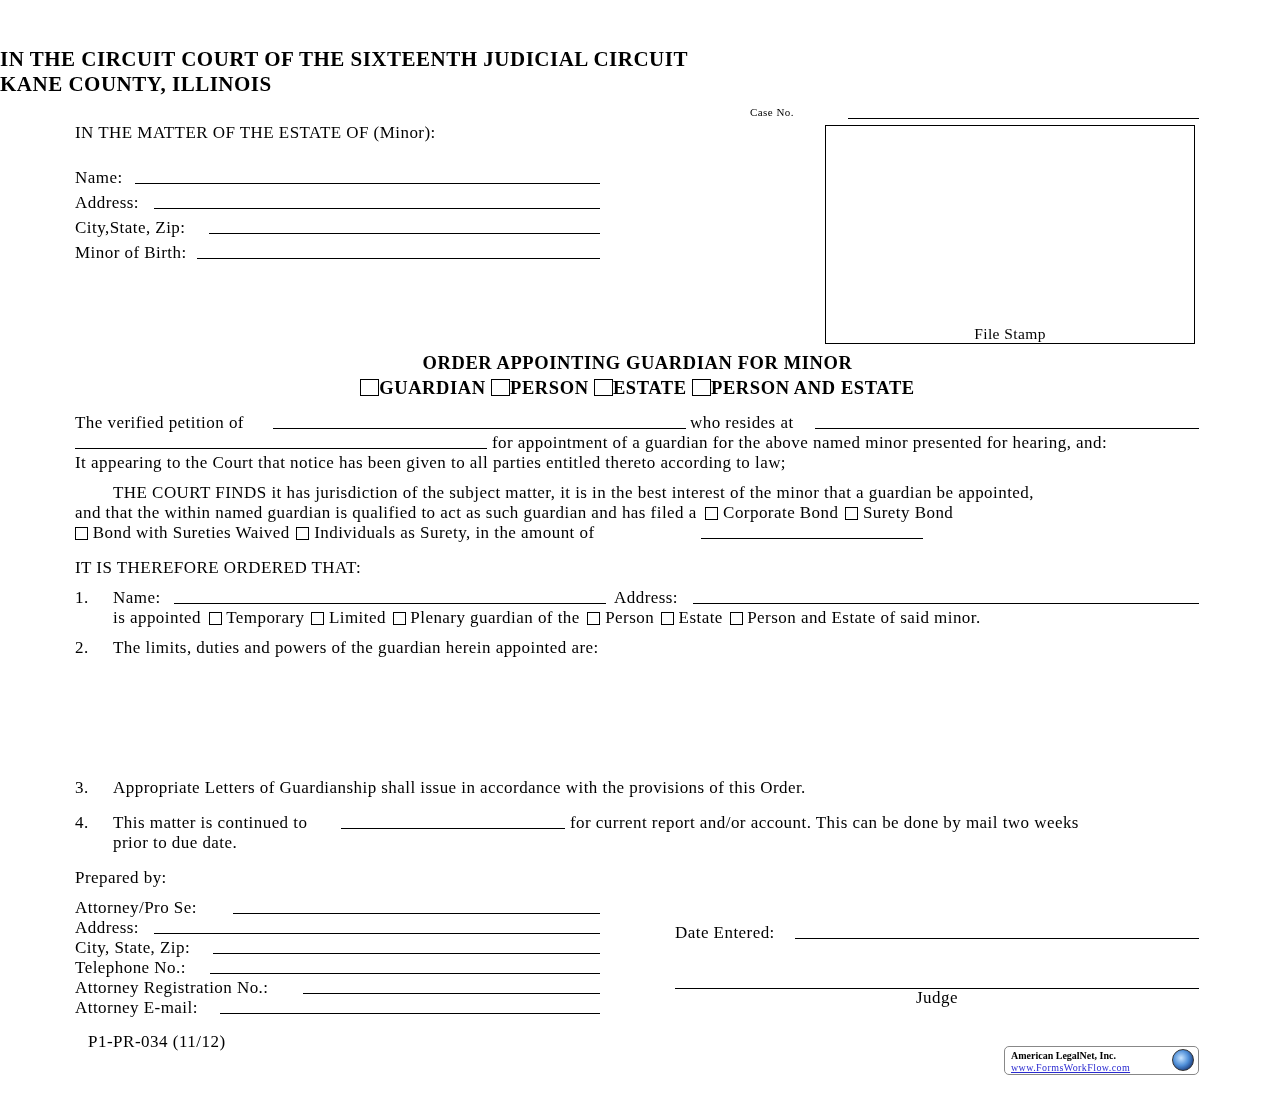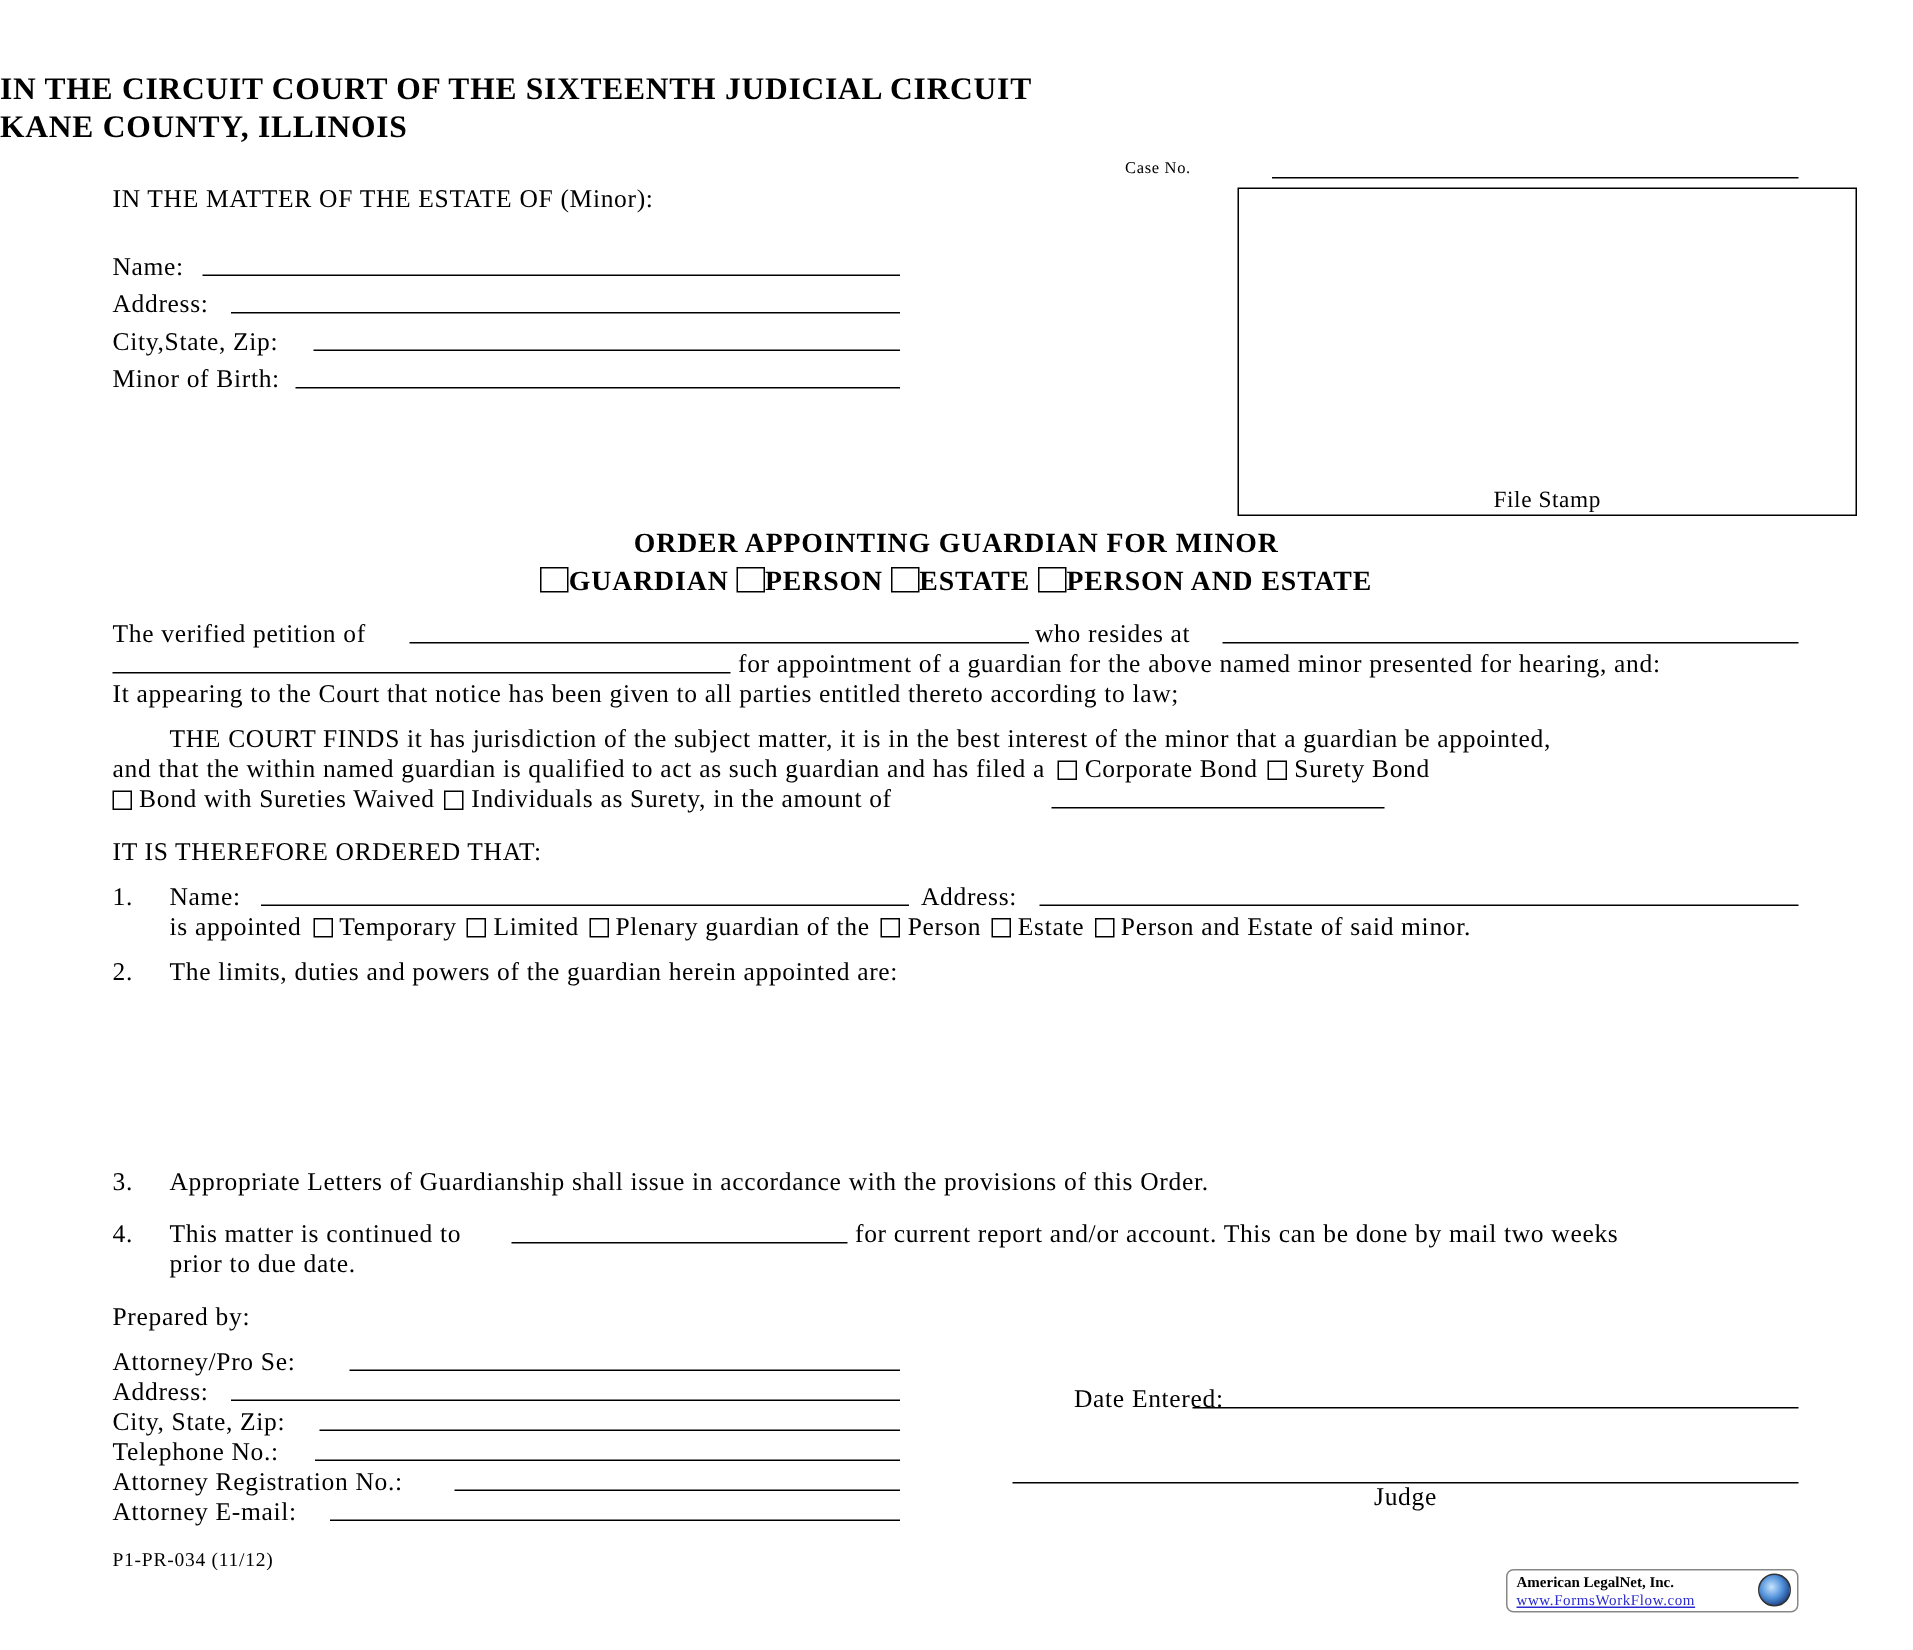--- a/index.html
+++ b/index.html
@@ -4,27 +4,27 @@
 <style>
   html, body { margin:0; padding:0; background:#ffffff; }
   body { width:1275px; height:1100px; position:relative; overflow:hidden; color:#000; font-family:"Liberation Serif", "DejaVu Serif", serif; }
   .abs { position:absolute; white-space:nowrap; }
   .t { font-size:17px; line-height:18px; letter-spacing:0.45px; }
   .hdr { font-weight:bold; font-size:21px; letter-spacing:0.5px; text-align:left; width:1275px; left:0; }
   .title { font-weight:bold; font-size:18.5px; letter-spacing:0.6px; text-align:center; width:1275px; left:0; }
   .line { position:absolute; border-bottom:1.3px solid #000; height:0; }
   .cb { display:inline-block; width:13px; height:13px; border:1.3px solid #000; vertical-align:-2px; box-sizing:border-box; }
   .cb.big { width:19px; height:17px; border-width:1.6px; vertical-align:-2px; }
-  .stamp { position:absolute; left:825px; top:125px; width:413px; height:219px; border:1.3px solid #000; box-sizing:border-box;text-decoration:underline; }
+  .stamp { position:absolute; left:825px; top:125px; width:370px; height:219px; border:1.3px solid #000; box-sizing:border-box;text-decoration:underline; }
   .stamp-label { position:absolute; bottom:0; width:100%; text-align:center; font-size:15.5px; letter-spacing:0.4px; }
   .badge { position:absolute; left:1004px; top:1046px; width:195px; height:29px; border:1px solid #888; border-radius:5px; box-sizing:border-box; font-family:"Liberation Serif", serif; }
   .badge .n { position:absolute; left:6px; top:3px; font-size:10px; font-weight:bold; }
   .badge .u { position:absolute; left:6px; top:15px; font-size:10px; color:#2a2ad0; text-decoration:underline; letter-spacing:0.4px; }
   .badge .globe { position:absolute; right:4px; top:2px; width:22px; height:22px; border-radius:50%; background:radial-gradient(circle at 40% 40%, #c8e4ff 0%, #4f8fd8 45%, #1a3a7a 80%); border:1px solid #333; box-sizing:border-box; }
-  .small { font-size:13px; letter-spacing:0.5px; }
+  .small { font-size:17px; letter-spacing:0.5px;margin-left:13px; }
 </style>
 </head>
 <body>
 
 <div class="abs hdr" style="top:47px;">IN THE CIRCUIT COURT OF THE SIXTEENTH JUDICIAL CIRCUIT</div>
 <div class="abs hdr" style="top:72px;">KANE COUNTY, ILLINOIS</div>
 
 <div class="abs t" style="left:750px; top:103px; font-size:11px;">Case No.</div>
 <div class="line" style="left:848px; top:118px; width:351px;"></div>
 
@@ -130,21 +130,21 @@
 
 <div class="abs t" style="left:75px; top:959px;">Telephone No.:</div>
 <div class="line" style="left:210px; top:973px; width:390px;"></div>
 
 <div class="abs t" style="left:75px; top:979px;">Attorney Registration No.:</div>
 <div class="line" style="left:303px; top:993px; width:297px;"></div>
 
 <div class="abs t" style="left:75px; top:999px;">Attorney E-mail:</div>
 <div class="line" style="left:220px; top:1013px; width:380px;"></div>
 
-<div class="abs t" style="left:675px; top:924px;margin-left:41px;">Date Entered:</div>
+<div class="abs t" style="left:675px; top:924px;">Date Entered:</div>
 <div class="line" style="left:795px; top:938px; width:404px;"></div>
 
 <div class="line" style="left:675px; top:988px; width:524px;"></div>
 <div class="abs t" style="left:675px; top:989px; width:524px; text-align:center;">Judge</div>
 
 <div class="abs small" style="left:75px; top:1032px;">P1-PR-034 (11/12)</div>
 
 <div class="badge">
   <span class="n">American LegalNet, Inc.</span>
   <span class="u">www.FormsWorkFlow.com</span>

